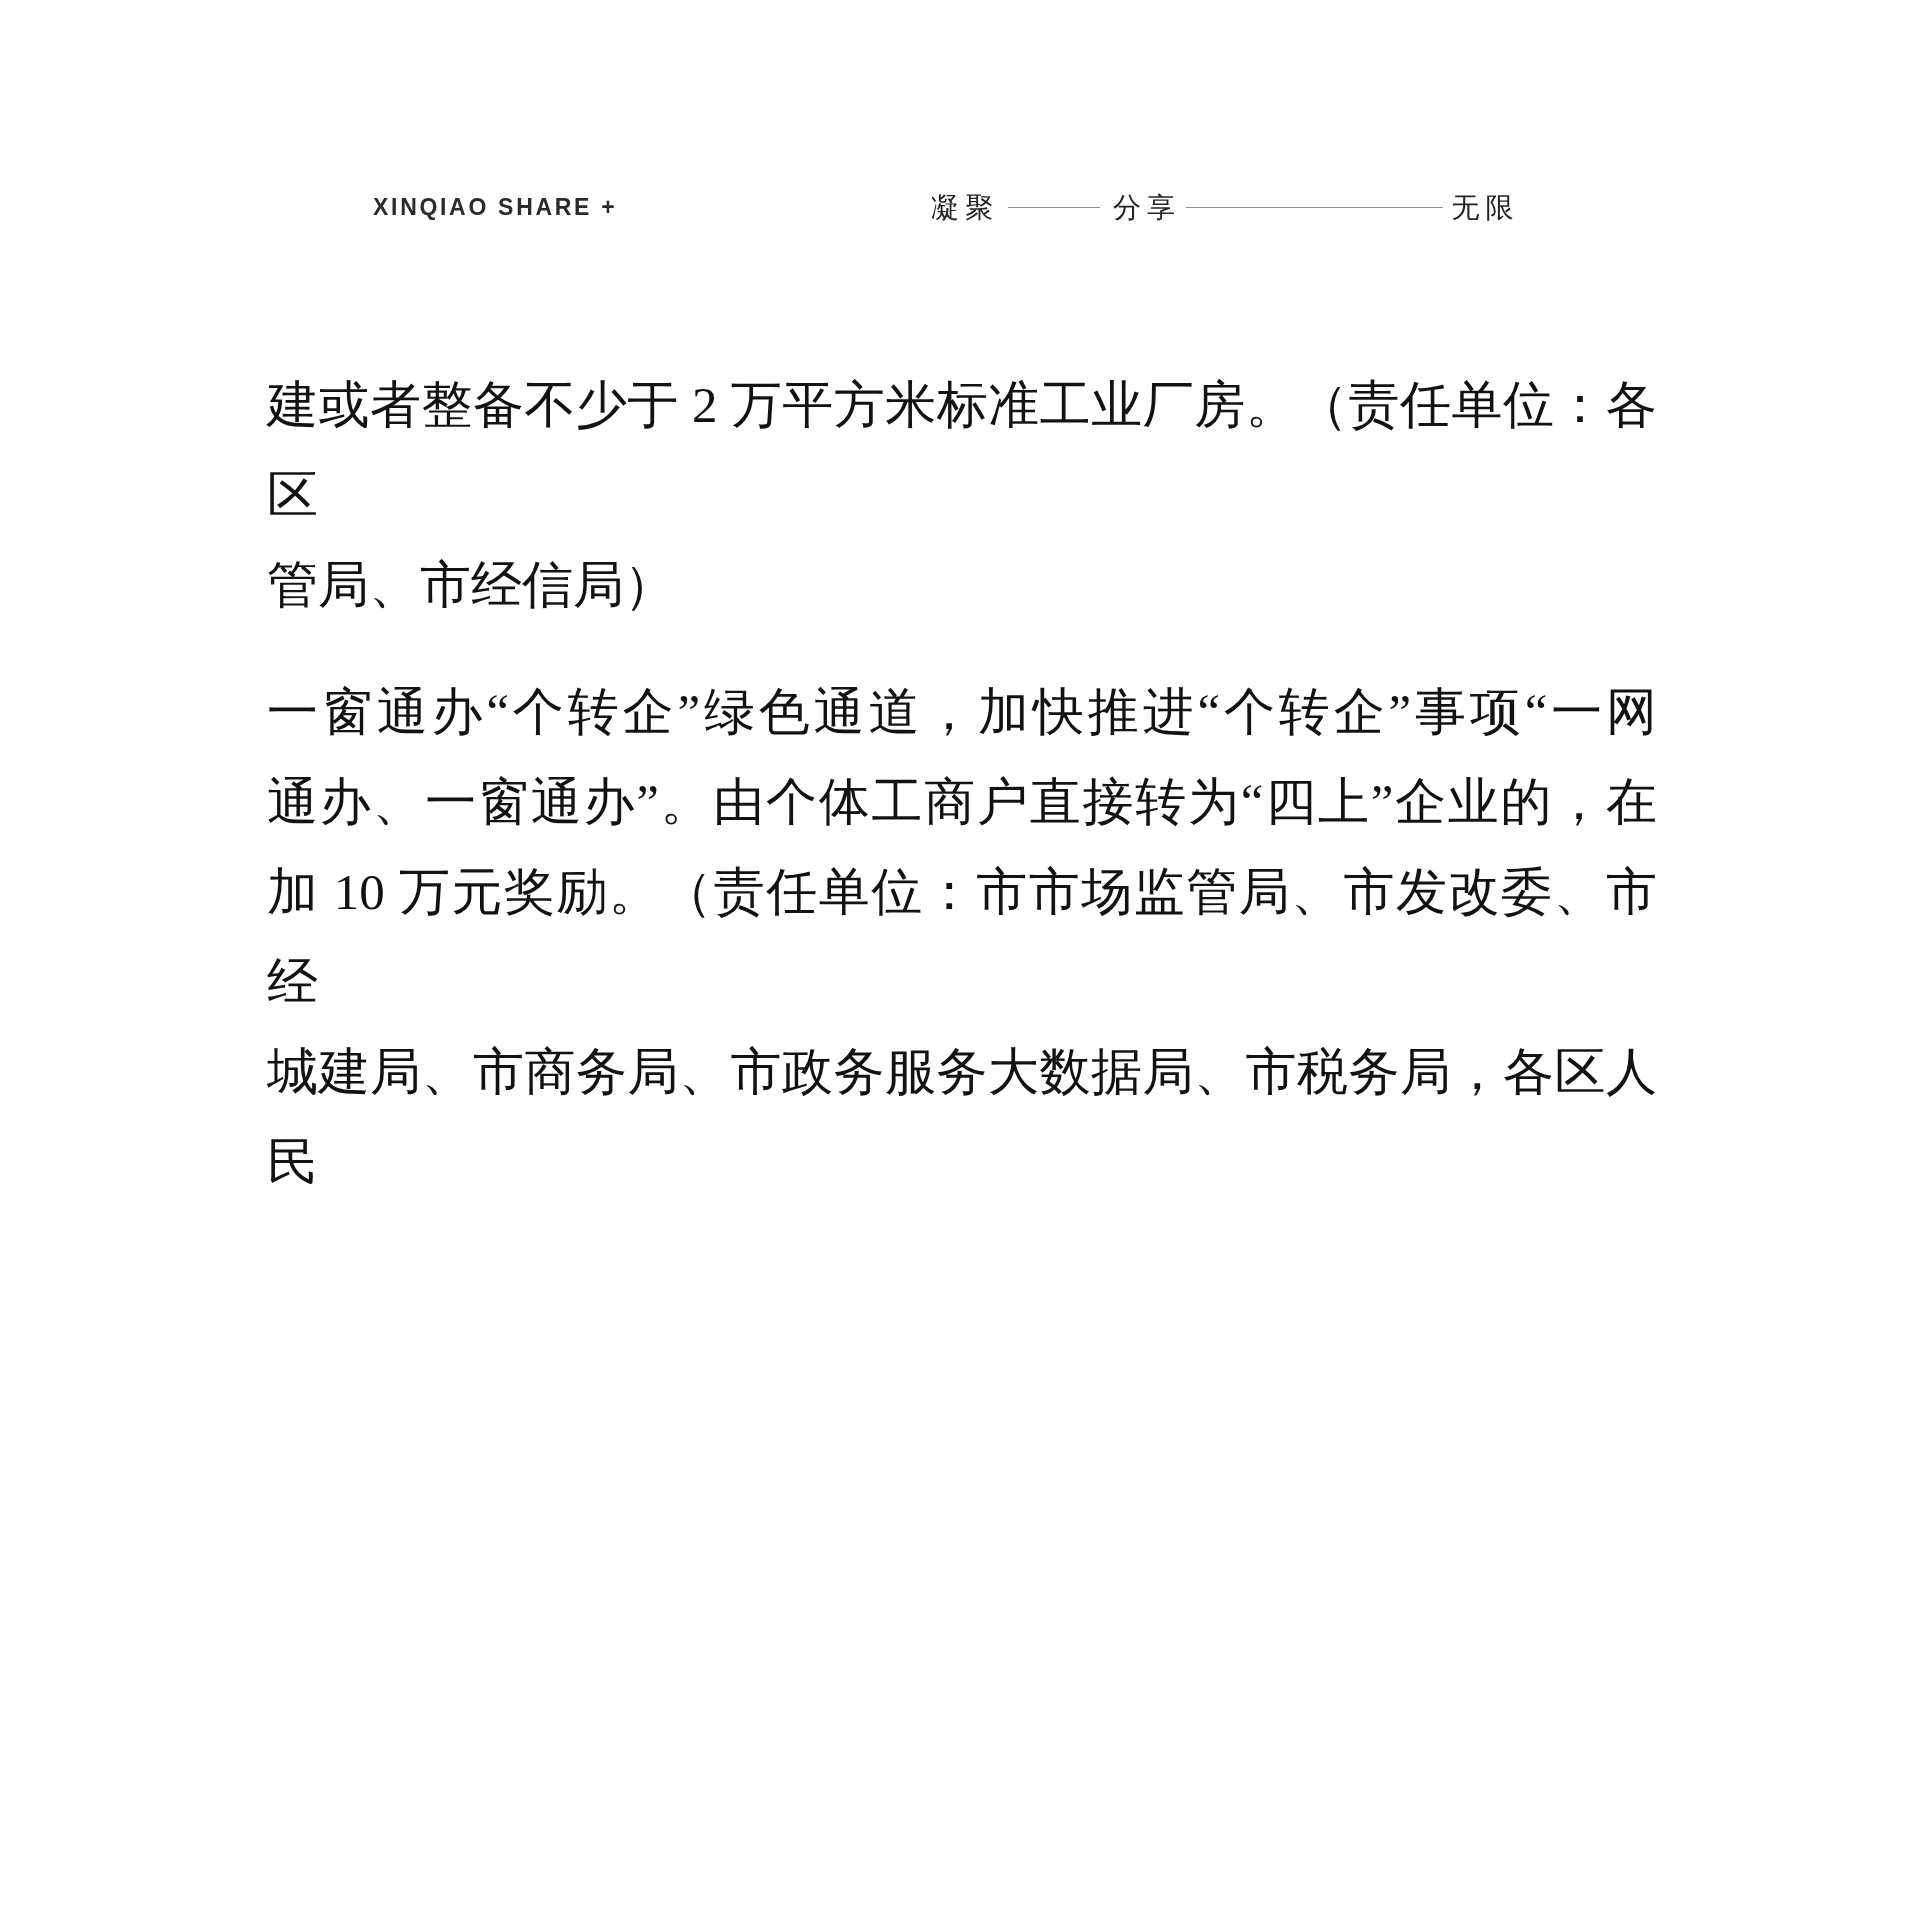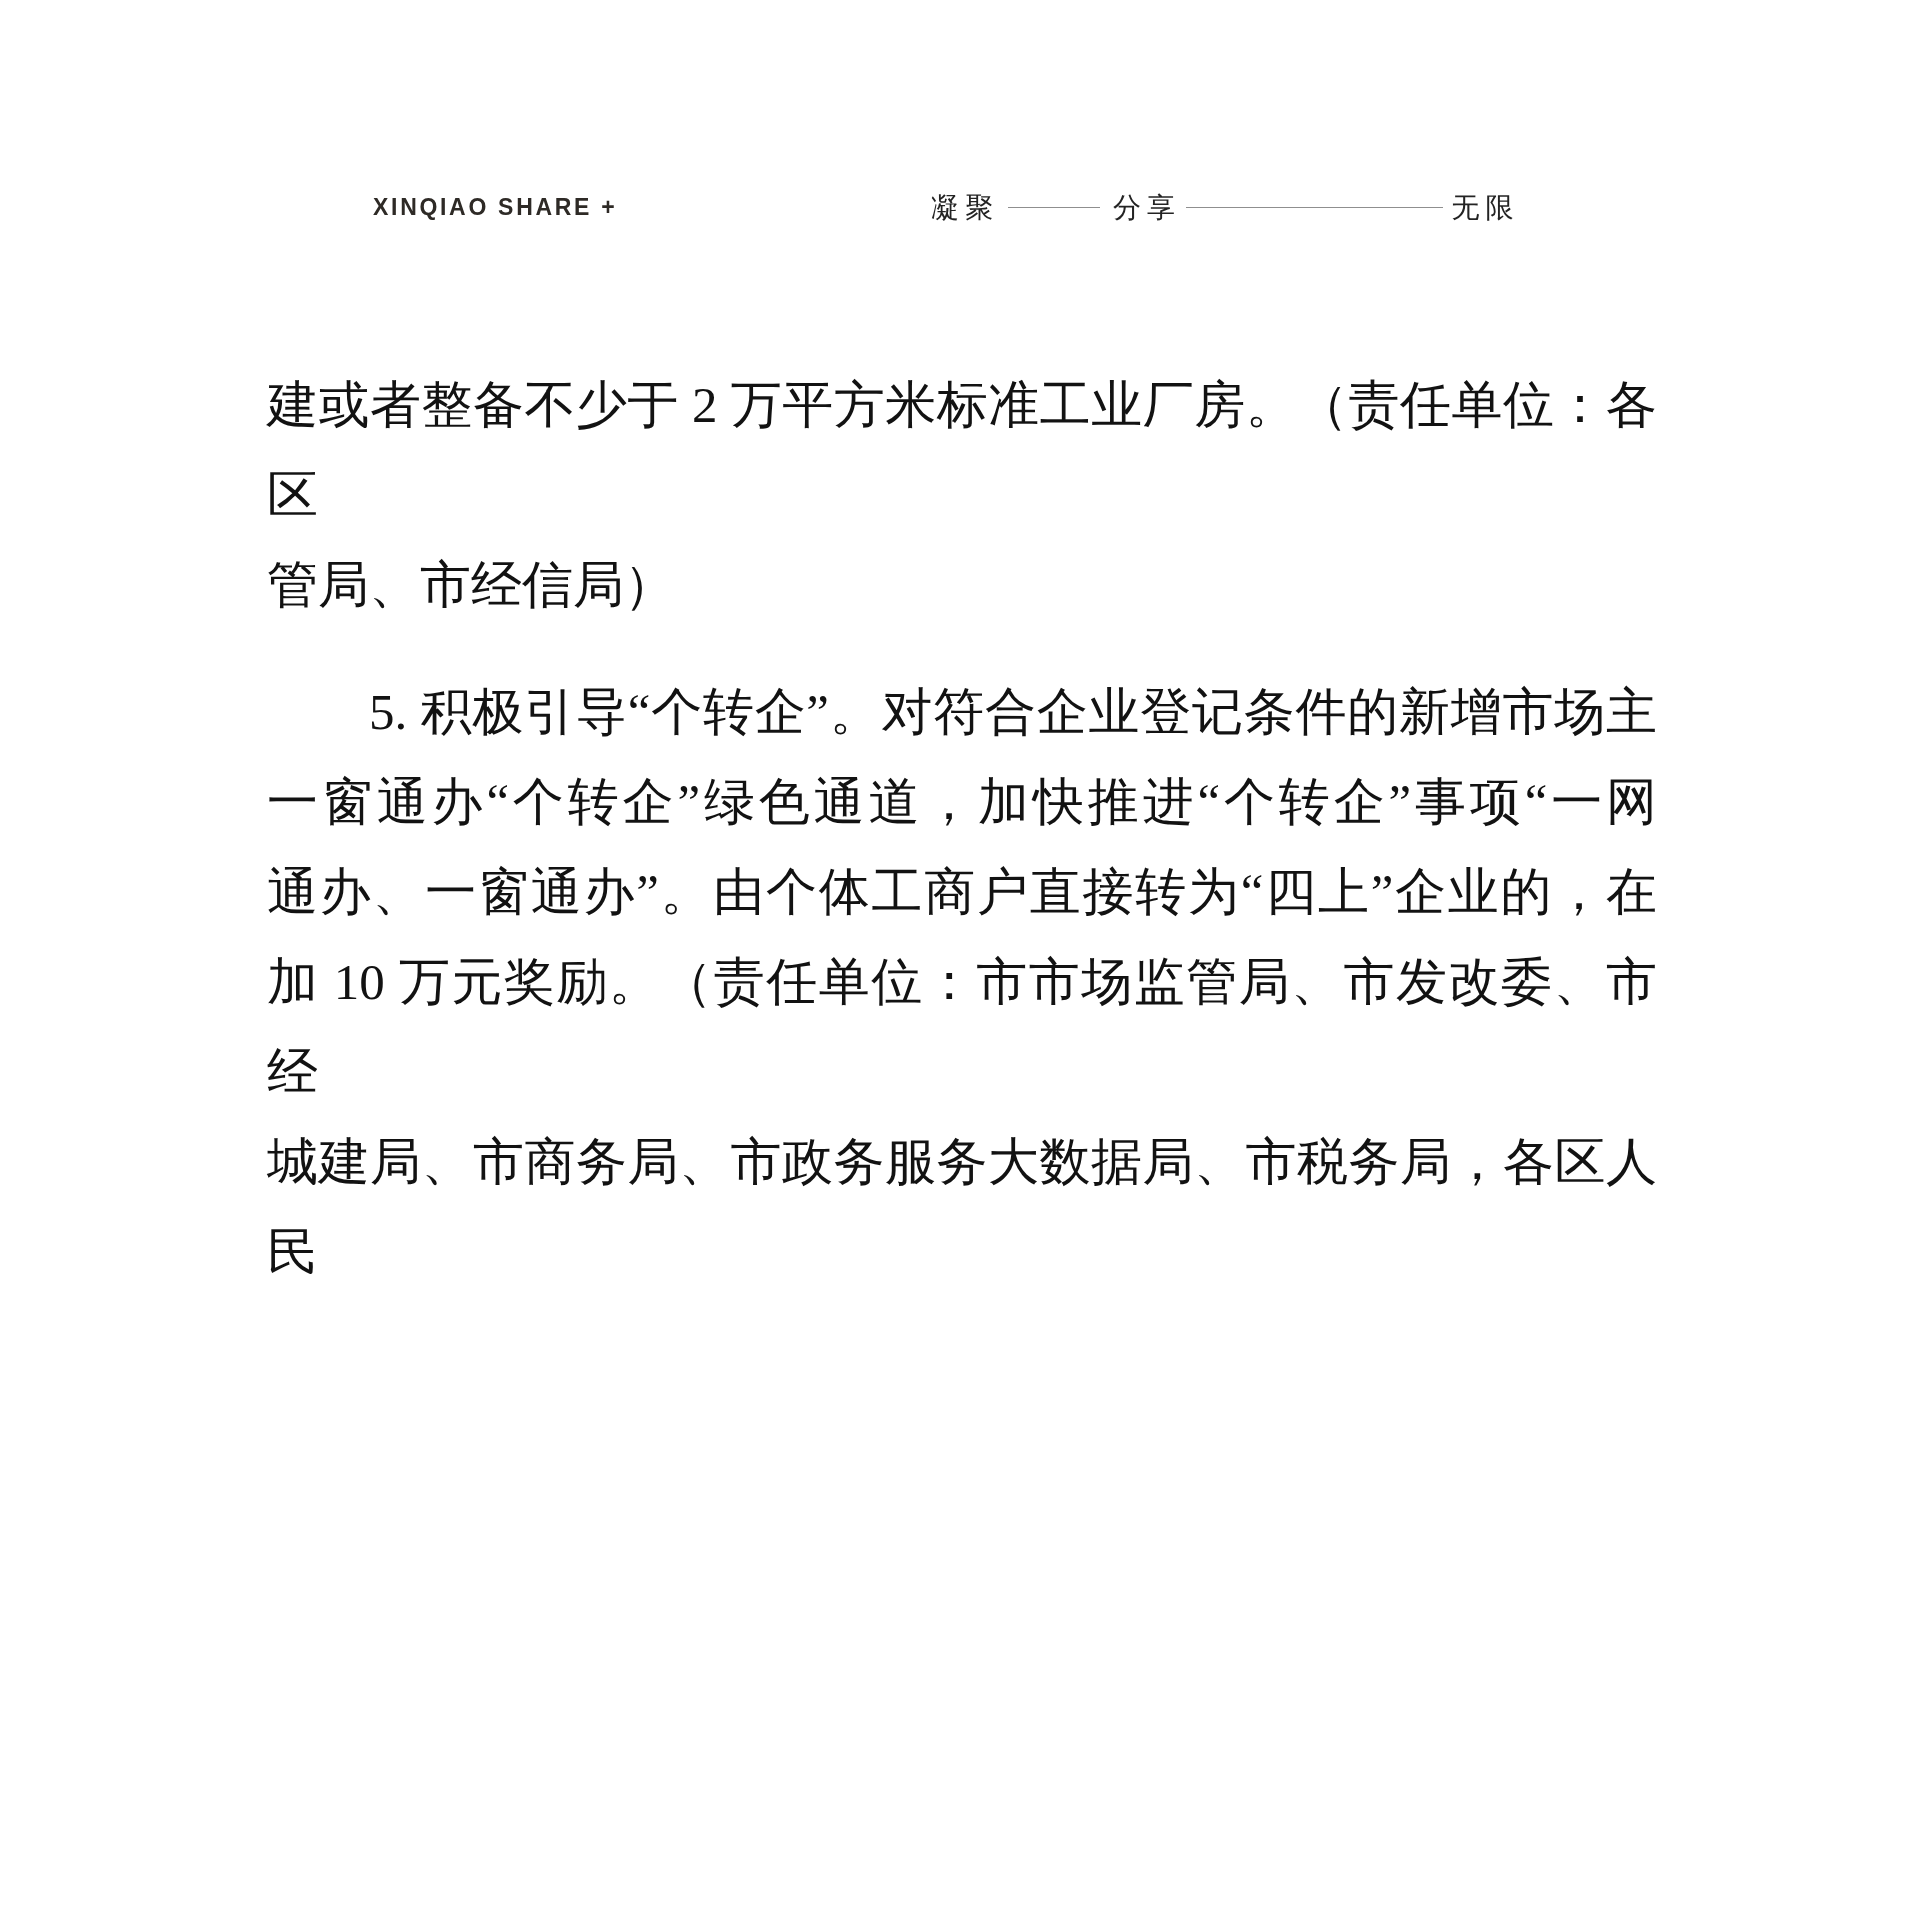--- a/index.html
+++ b/index.html
@@ -73,21 +73,20 @@
   </div>
 
   <div class="doc">
 
     <div class="para">
       <div class="line fill">建或者整备不少于 2 万平方米标准工业厂房。（责任单位：各区</div>
       <div class="line last">管局、市经信局）</div>
     </div>
 
     <div class="para">
-      <div class="line fill indent">5. 积极引导“个转企”。对符合企业登记条件的新增市场主</div>
       <div class="line fill">一窗通办“个转企”绿色通道，加快推进“个转企”事项“一网</div>
       <div class="line fill">通办、一窗通办”。由个体工商户直接转为“四上”企业的，在</div>
       <div class="line fill">加 10 万元奖励。（责任单位：市市场监管局、市发改委、市经</div>
       <div class="line fill">城建局、市商务局、市政务服务大数据局、市税务局，各区人民</div>
 
     </div>
 
   </div>
 
 </div>

